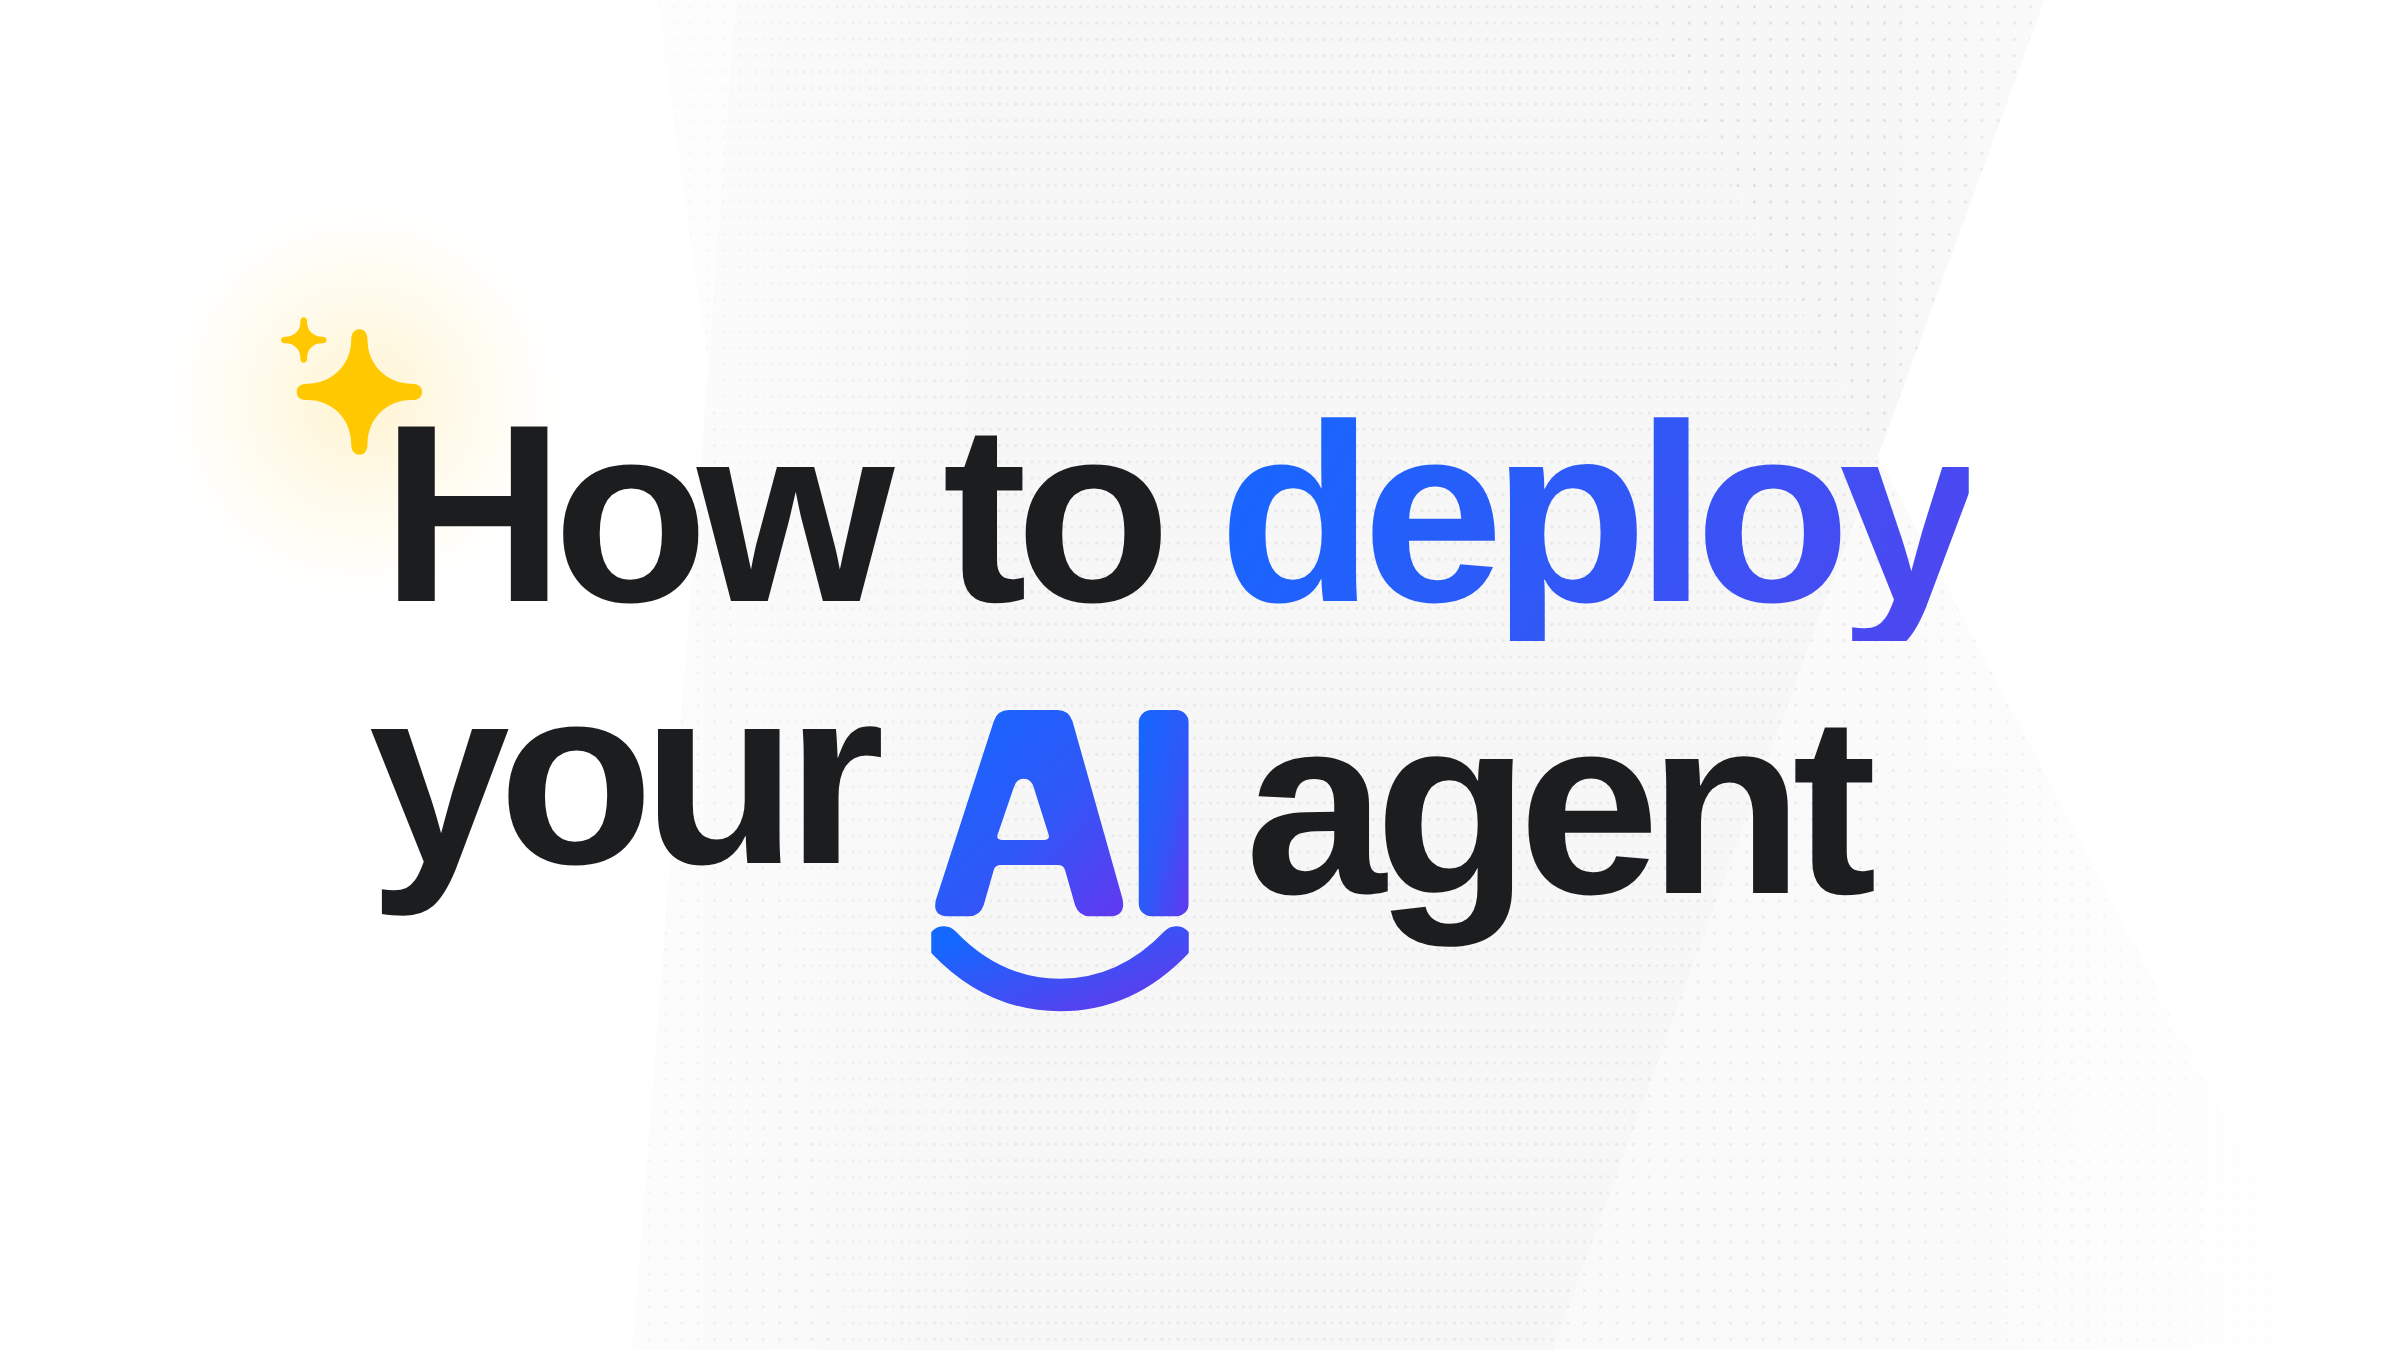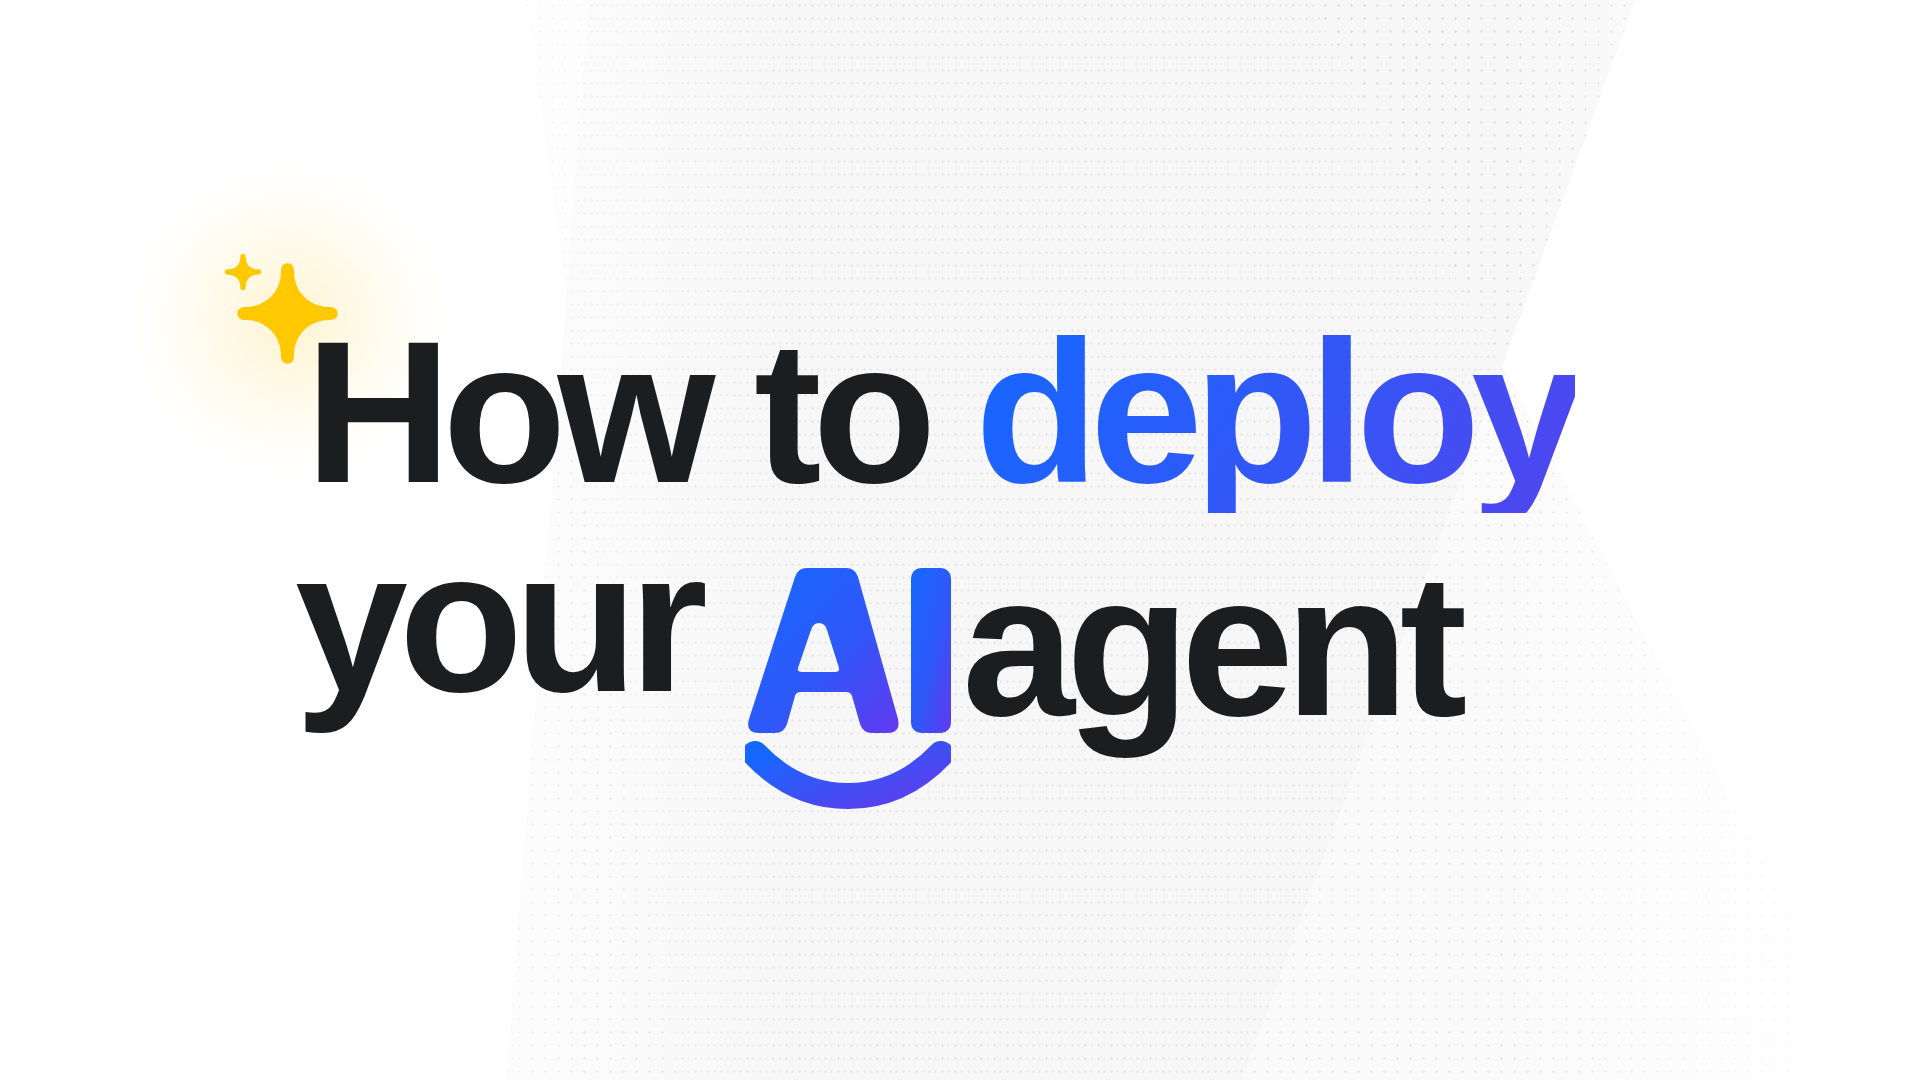--- a/index.html
+++ b/index.html
@@ -58,21 +58,21 @@
   .line-2 { left: 295px; top: 519px; }
   .word { display: inline-block; }
   .grad {
     background: linear-gradient(120deg, #1468ff 0%, #2d5af8 45%, #5145ef 100%);
     -webkit-background-clip: text; background-clip: text;
     color: transparent;
   }
   .ai-logo {
     position: absolute; left: 745px; top: 568px; width: 206px; height: 242px;
   }
-  .word-agent { position: absolute; left: 962px; top: 543px; white-space: nowrap; line-height: 1; }
+  .word-agent { position: absolute; left: 996px; top: 543px; white-space: nowrap; line-height: 1; }
 </style>
 </head>
 <body>
 
 <div class="bg-band">
   <div class="shape shape-a"></div>
   <div class="shape shape-b"></div>
   <div class="fade-left"></div>
   <div class="fade-right"></div>
 </div>

